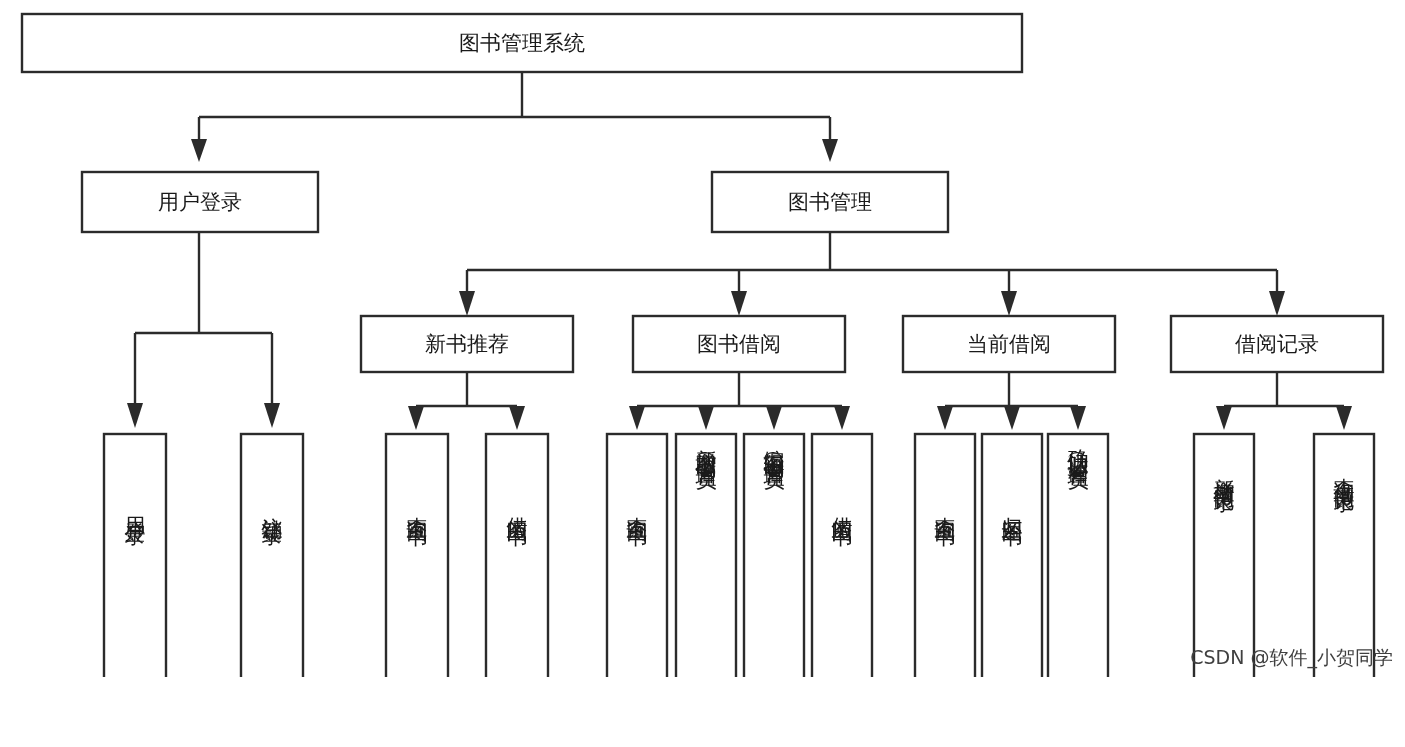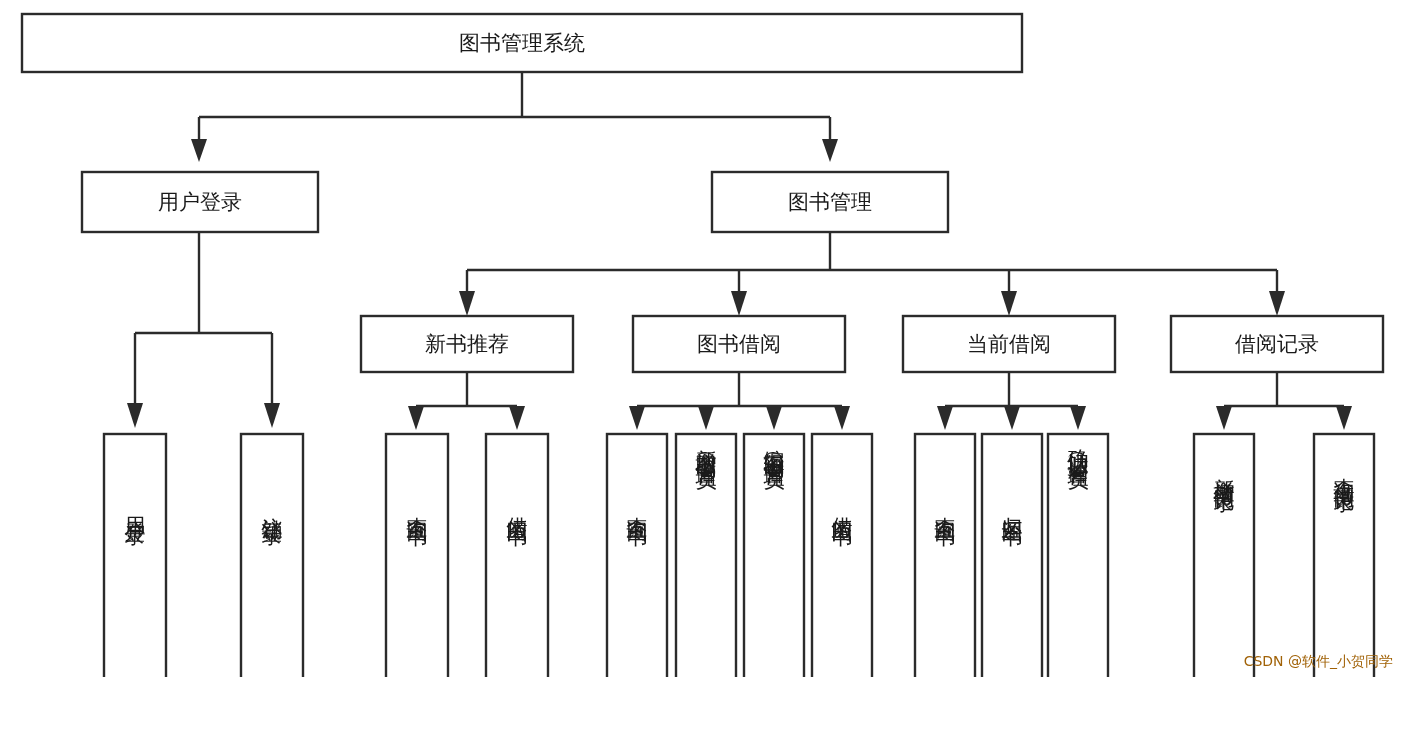--- a/index.html
+++ b/index.html
@@ -56,22 +56,22 @@
     text-orientation: upright;
     glyph-orientation-vertical: 0deg;
     text-anchor: middle;
     letter-spacing: 3px;
   }
   .watermark {
     position: absolute;
     right: 12px;
     bottom: 6px;
     font-family: "DejaVu Sans", "Liberation Sans", sans-serif;
-    font-size: 14px;
-    color: #a16207;
+    font-size: 19px;
+    color: #404040;
     white-space: nowrap;
     user-select: none;
   }
 </style>
 </head>
 <body>
 
 <div id="diagram-root">
 
   <svg id="tree-svg" viewBox="0 0 1405 747">

